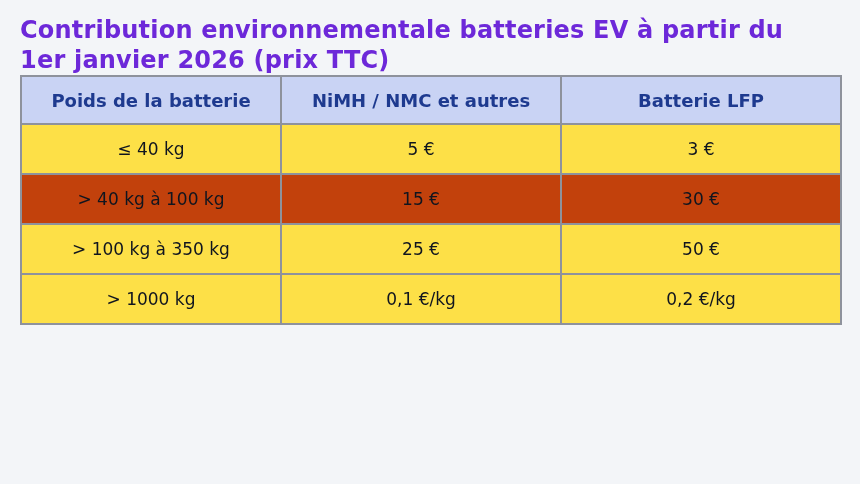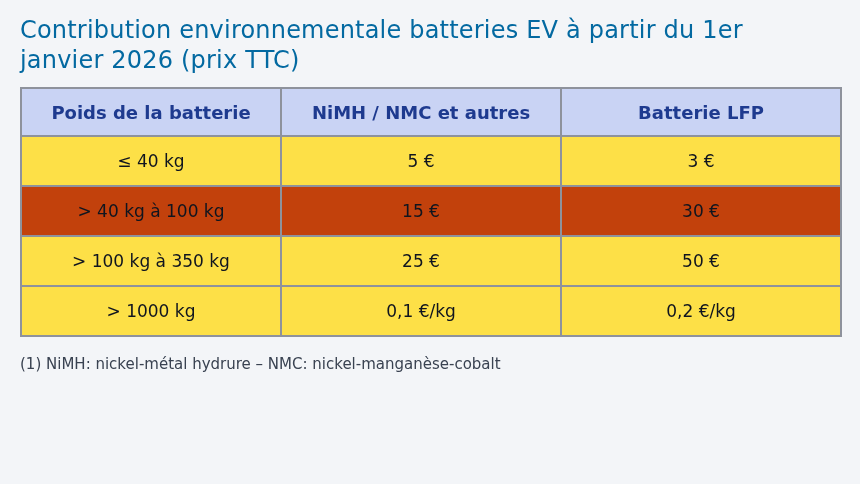--- a/index.html
+++ b/index.html
@@ -10,26 +10,26 @@
     font-family: "DejaVu Sans", "Liberation Sans", sans-serif;
     overflow: hidden;
   }
   .page {
     width: 860px;
     height: 484px;
     padding: 16px 20px 0 20px;
   }
   h1.page-title {
     font-size: 24px;
-    font-weight: normal;
-    color: #0369a1;
+    font-weight: bold;
+    color: #6d28d9;
     line-height: 1.23;
     letter-spacing: 0.2px;
     max-width: 800px;
-    margin-bottom: 12px;
+    margin-bottom: 0;
   }
   table.fee-table {
     width: 820px;
     border-collapse: collapse;
     table-layout: fixed;
   }
   table.fee-table col.c1 { width: 260px; }
   table.fee-table col.c2 { width: 280px; }
   table.fee-table col.c3 { width: 280px; }
   table.fee-table th,
@@ -103,16 +103,15 @@
       </tr>
       <tr>
         <td>&gt; 1000 kg</td>
         <td>0,1 €/kg</td>
         <td>0,2 €/kg</td>
       </tr>
     </tbody>
   </table>
 
   <div class="footnotes">
-    <p class="footnote">(1) NiMH: nickel-métal hydrure – NMC: nickel-manganèse-cobalt</p>
   </div>
 
 </div>
 
 </body></html>

